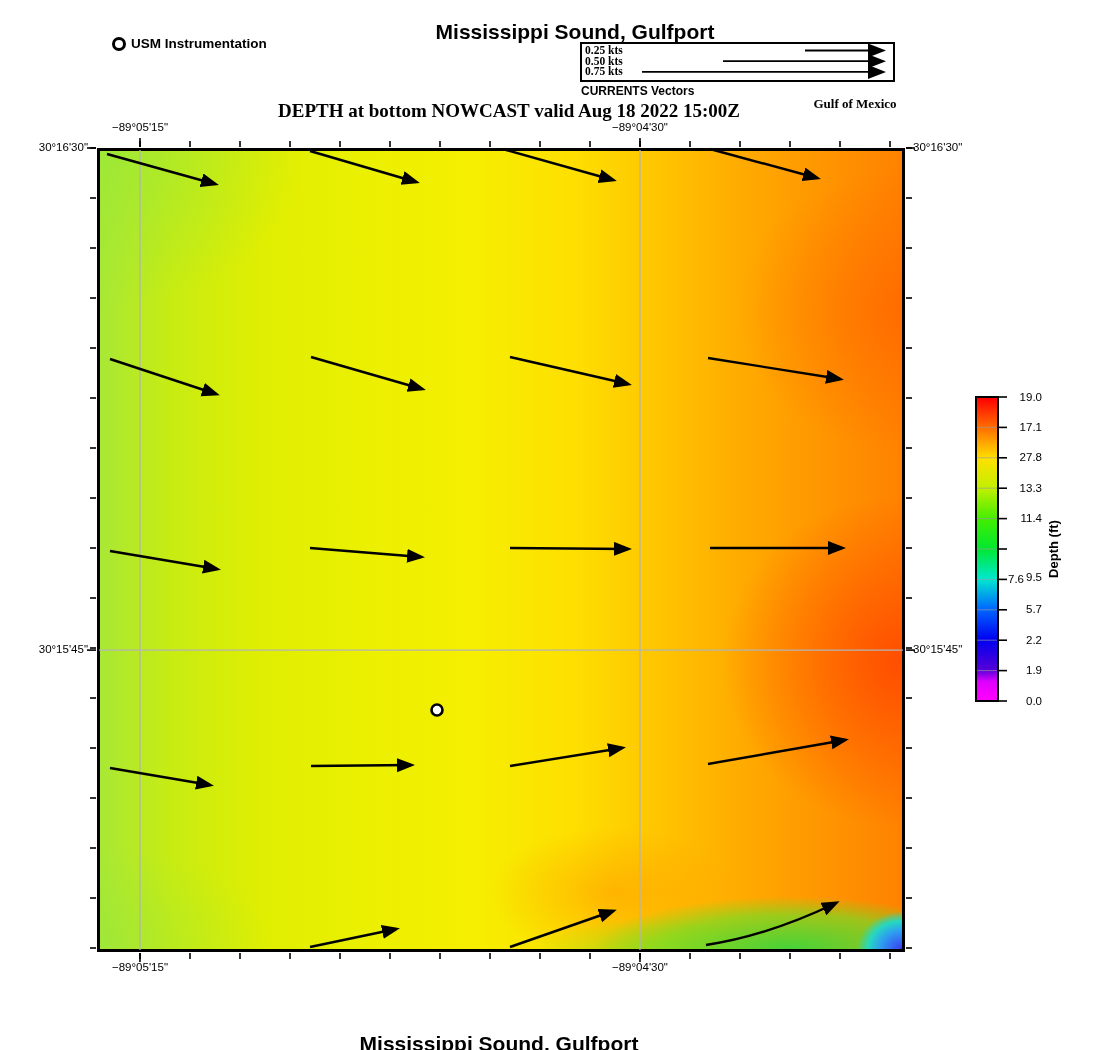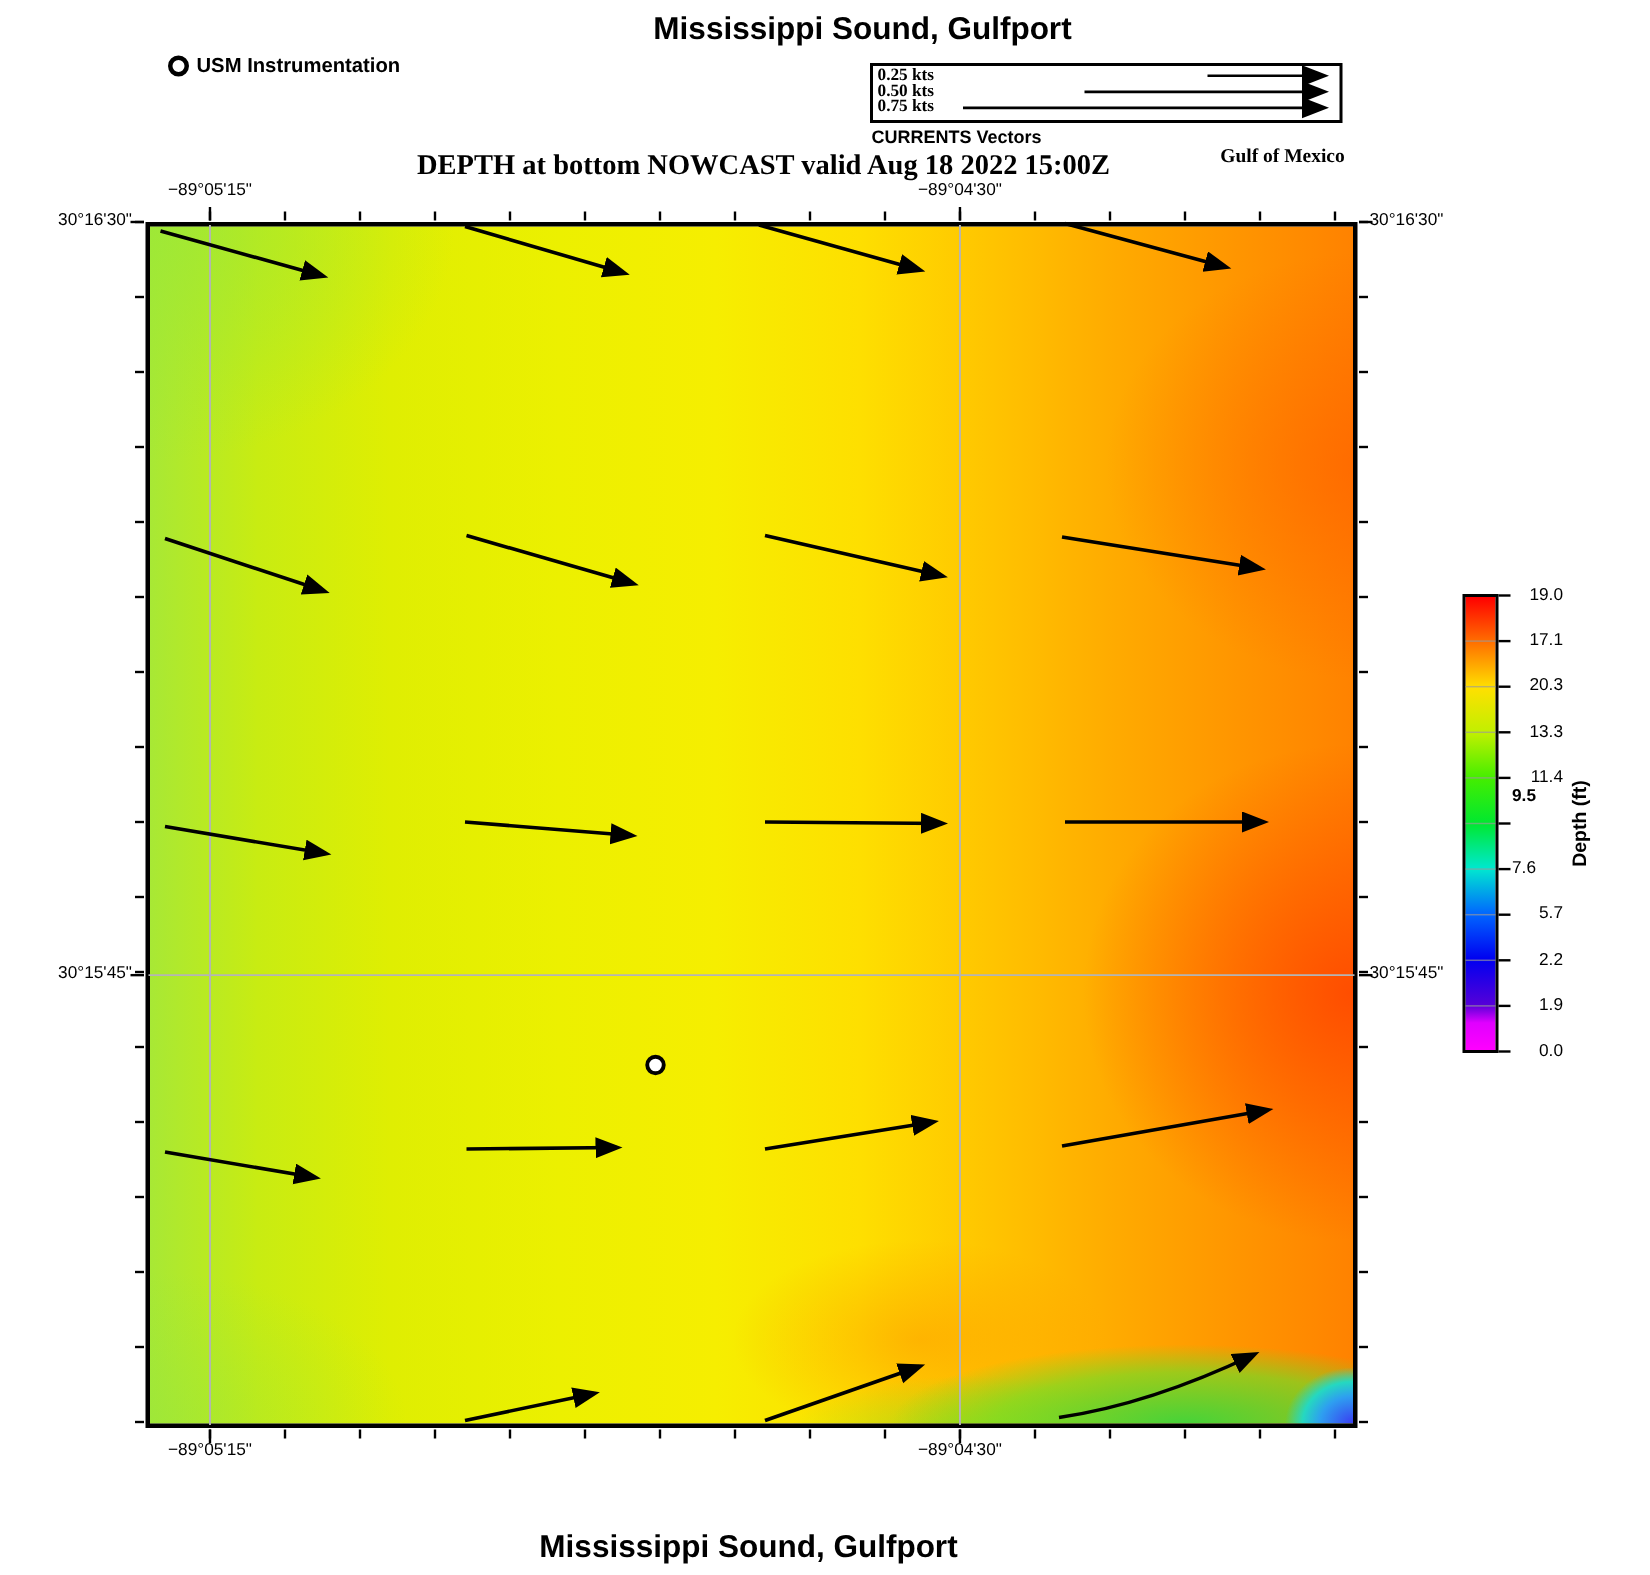--- a/index.html
+++ b/index.html
@@ -1,18 +1,18 @@
 <!DOCTYPE html>
 <html><head>
 <meta charset="utf-8">
 <style>
   html,body{margin:0;padding:0;background:#fff;}
   #page{position:relative;width:1100px;height:1050px;background:#ffffff;
         font-family:"Liberation Sans",sans-serif;overflow:hidden;color:#000;}
-  .title{position:absolute;font-weight:bold;font-size:21px;white-space:nowrap;transform:translateX(-50%);}
+  .title{position:absolute;font-weight:bold;font-size:21px;white-space:nowrap;transform:translateX(-50%);margin-top:12px;}
   #subtitle{position:absolute;left:509px;top:100px;transform:translateX(-50%);
         font-family:"Liberation Serif",serif;font-weight:bold;font-size:19px;white-space:nowrap;}
   #gulf-label{position:absolute;left:855px;top:96px;transform:translateX(-50%);
         font-family:"Liberation Serif",serif;font-weight:bold;font-size:13px;white-space:nowrap;}
   #usm-legend{position:absolute;left:112px;top:36px;display:flex;align-items:center;gap:5px;}
   #usm-legend .dot{width:8px;height:8px;border:3px solid #000;border-radius:50%;background:#fff;}
   #usm-legend .lbl{font-weight:bold;font-size:13.5px;white-space:nowrap;}
   #vector-box{position:absolute;left:580px;top:42px;width:315px;height:40px;
         border:2.5px solid #000;background:#fff;box-sizing:border-box;}
   .legend-speed{position:absolute;left:585px;font-weight:bold;font-size:11.5px;line-height:10px;white-space:nowrap;font-family:Liberation Serif, serif;}
@@ -194,22 +194,22 @@
     <div class="ticklabel" style="left: 79.9856px; top: 121px; width: 120px; text-align: center;">−89°05'15"</div>
     <div class="ticklabel" style="left: 79.9856px; top: 961px; width: 120px; text-align: center;">−89°05'15"</div>
     <div class="ticklabel" style="left: 579.976px; top: 121px; width: 120px; text-align: center;">−89°04'30"</div>
     <div class="ticklabel" style="left: 579.976px; top: 961px; width: 120px; text-align: center;">−89°04'30"</div>
     <div class="ticklabel" style="left: 4px; top: 141px; width: 84px; text-align: right;">30°16'30"</div>
     <div class="ticklabel" style="left: 913px; top: 141px; width: 84px; text-align: left;">30°16'30"</div>
     <div class="ticklabel" style="left: 4px; top: 643.098px; width: 84px; text-align: right;">30°15'45"</div>
     <div class="ticklabel" style="left: 913px; top: 643.098px; width: 84px; text-align: left;">30°15'45"</div>
     <div class="ticklabel" style="left: 1008px; top: 390.5px; width: 34px; text-align: right;">19.0</div>
     <div class="ticklabel" style="left: 1008px; top: 420.9px; width: 34px; text-align: right;">17.1</div>
-    <div class="ticklabel" style="left: 1008px; top: 451.3px; width: 34px; text-align: right;">20.3</div>
+    <div class="ticklabel" style="left: 1008px; top: 451.3px; width: 34px; text-align: right;">27.8</div>
     <div class="ticklabel" style="left: 1008px; top: 481.7px; width: 34px; text-align: right;">13.3</div>
     <div class="ticklabel" style="left: 1008px; top: 512.1px; width: 34px; text-align: right;">11.4</div>
-    <div class="ticklabel" style="left: 1008px; top: 525px; width: 34px; text-align: left; font-weight: bold;">9.5</div>
+    <div class="ticklabel" style="left: 1008px; top: 571px; width: 34px; text-align: right;">9.5</div>
     <div class="ticklabel" style="left: 1008px; top: 572.9px; width: 34px; ">7.6</div>
     <div class="ticklabel" style="left: 1008px; top: 603.3px; width: 34px; text-align: right;">5.7</div>
     <div class="ticklabel" style="left: 1008px; top: 633.7px; width: 34px; text-align: right;">2.2</div>
     <div class="ticklabel" style="left: 1008px; top: 664.1px; width: 34px; text-align: right;">1.9</div>
     <div class="ticklabel" style="left: 1008px; top: 694.5px; width: 34px; text-align: right;">0.0</div>
   </div>
 
 </body></html>

